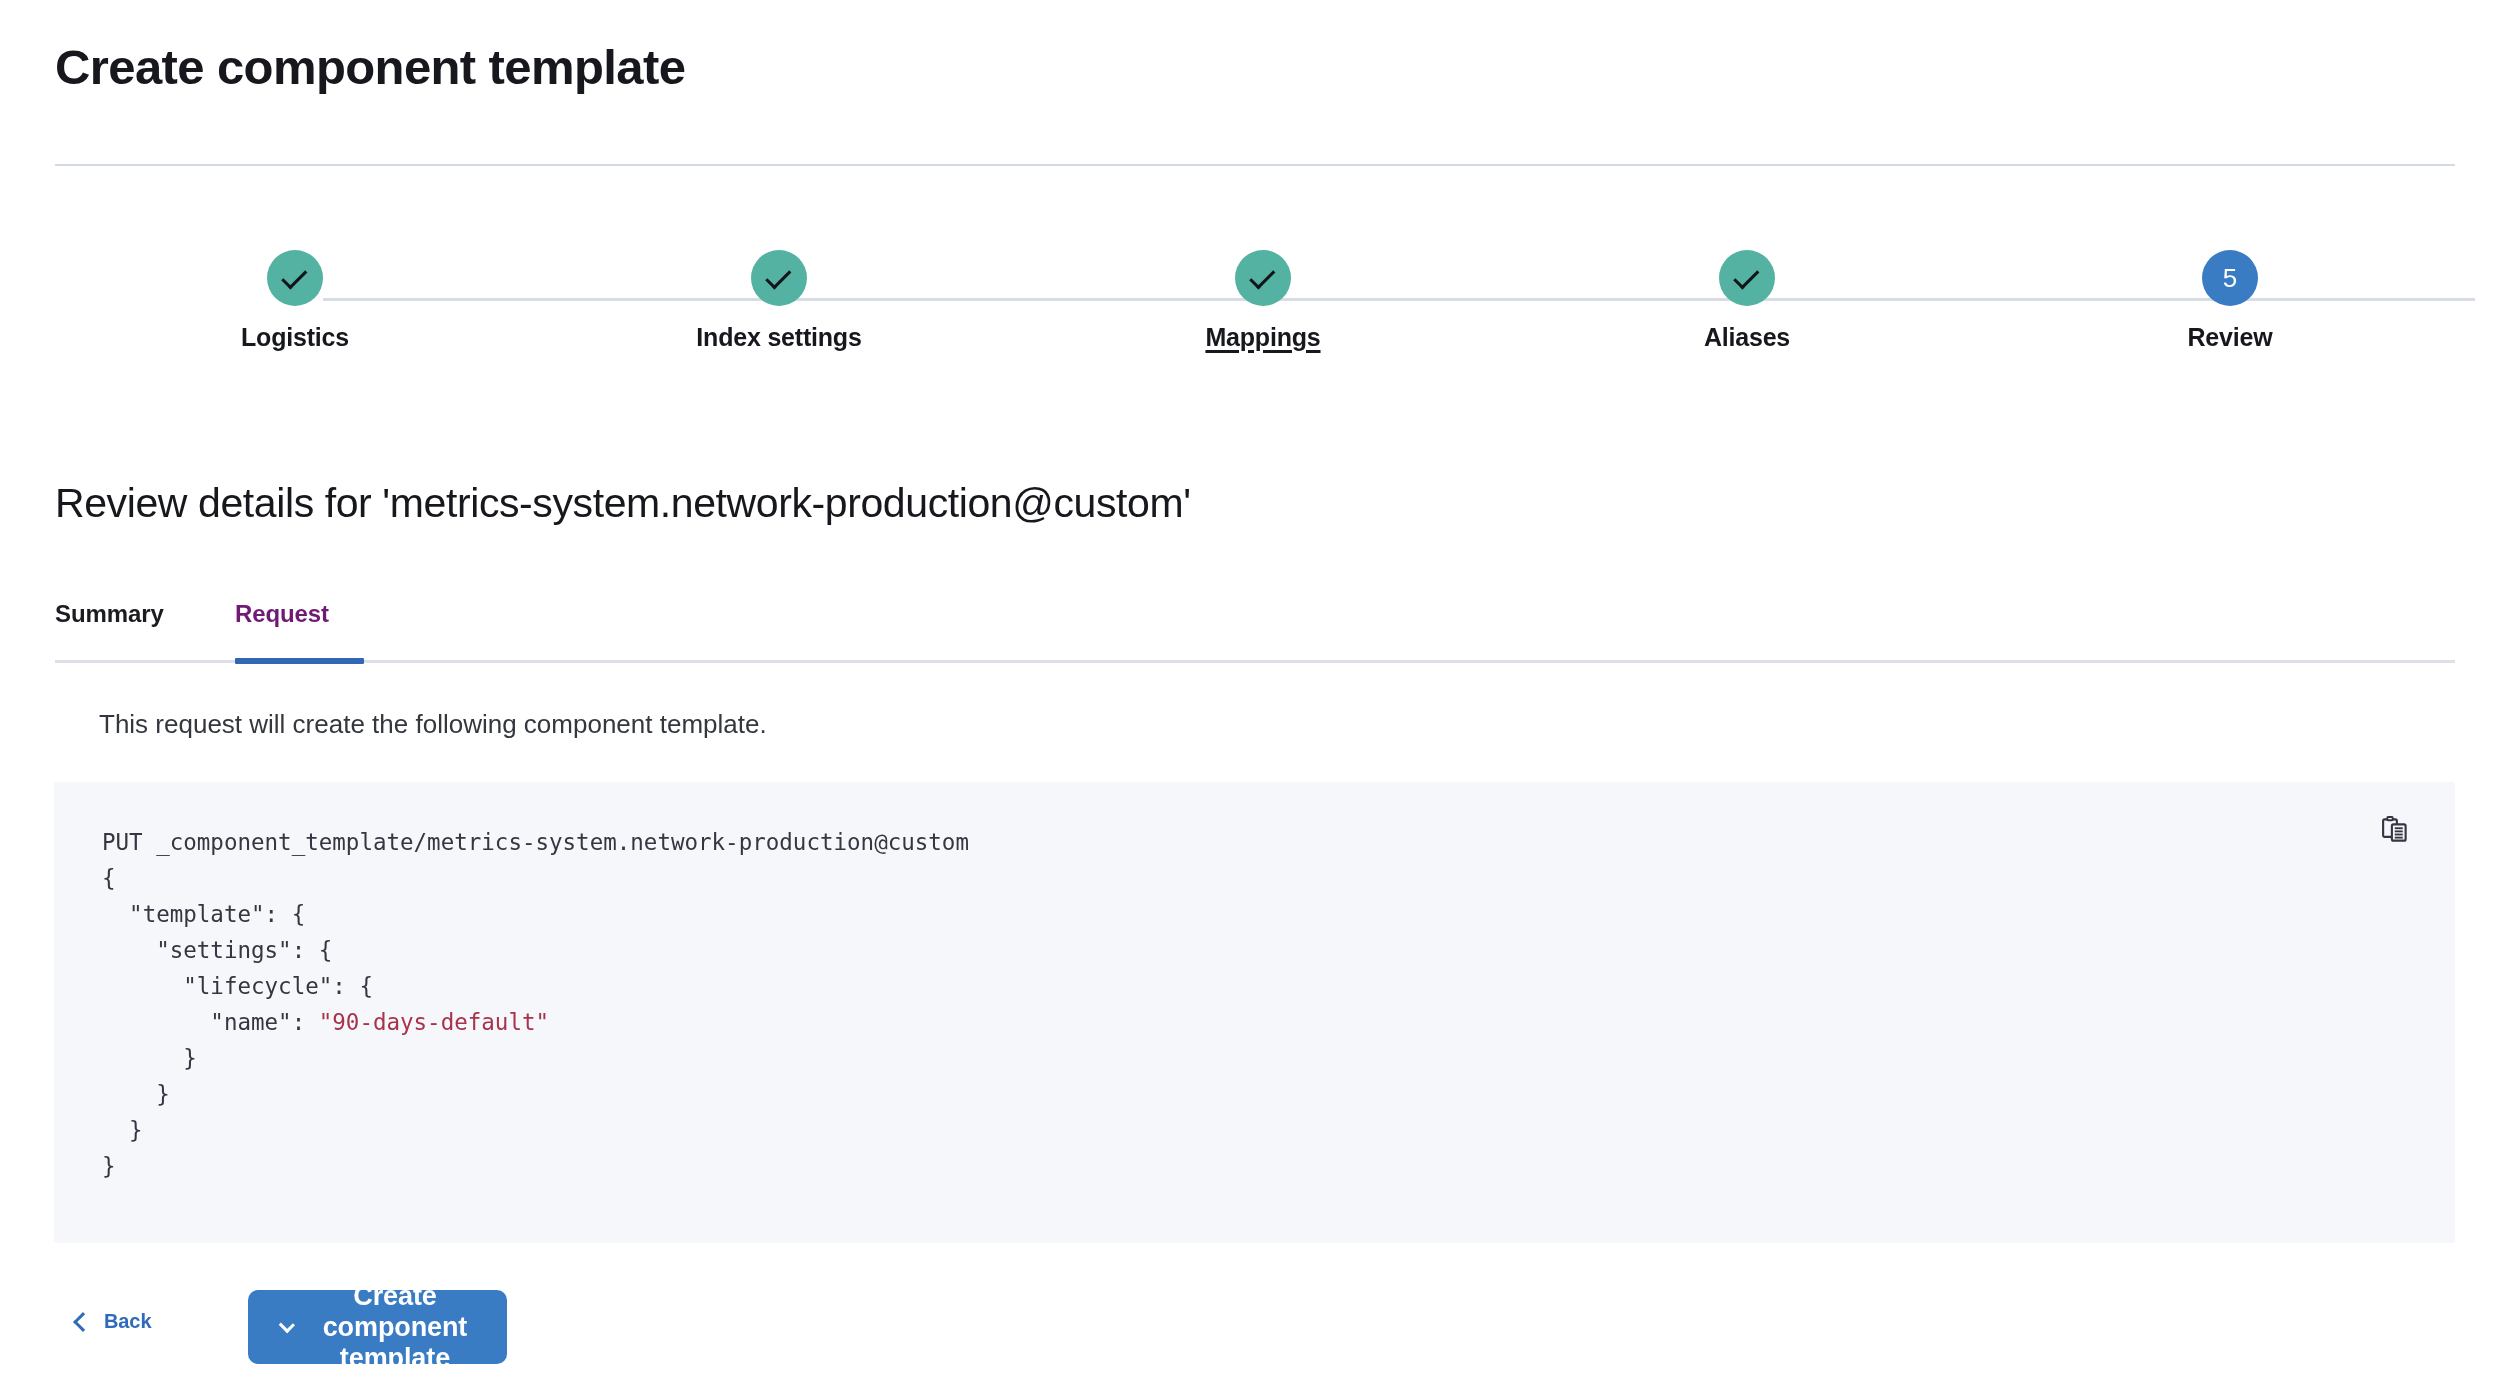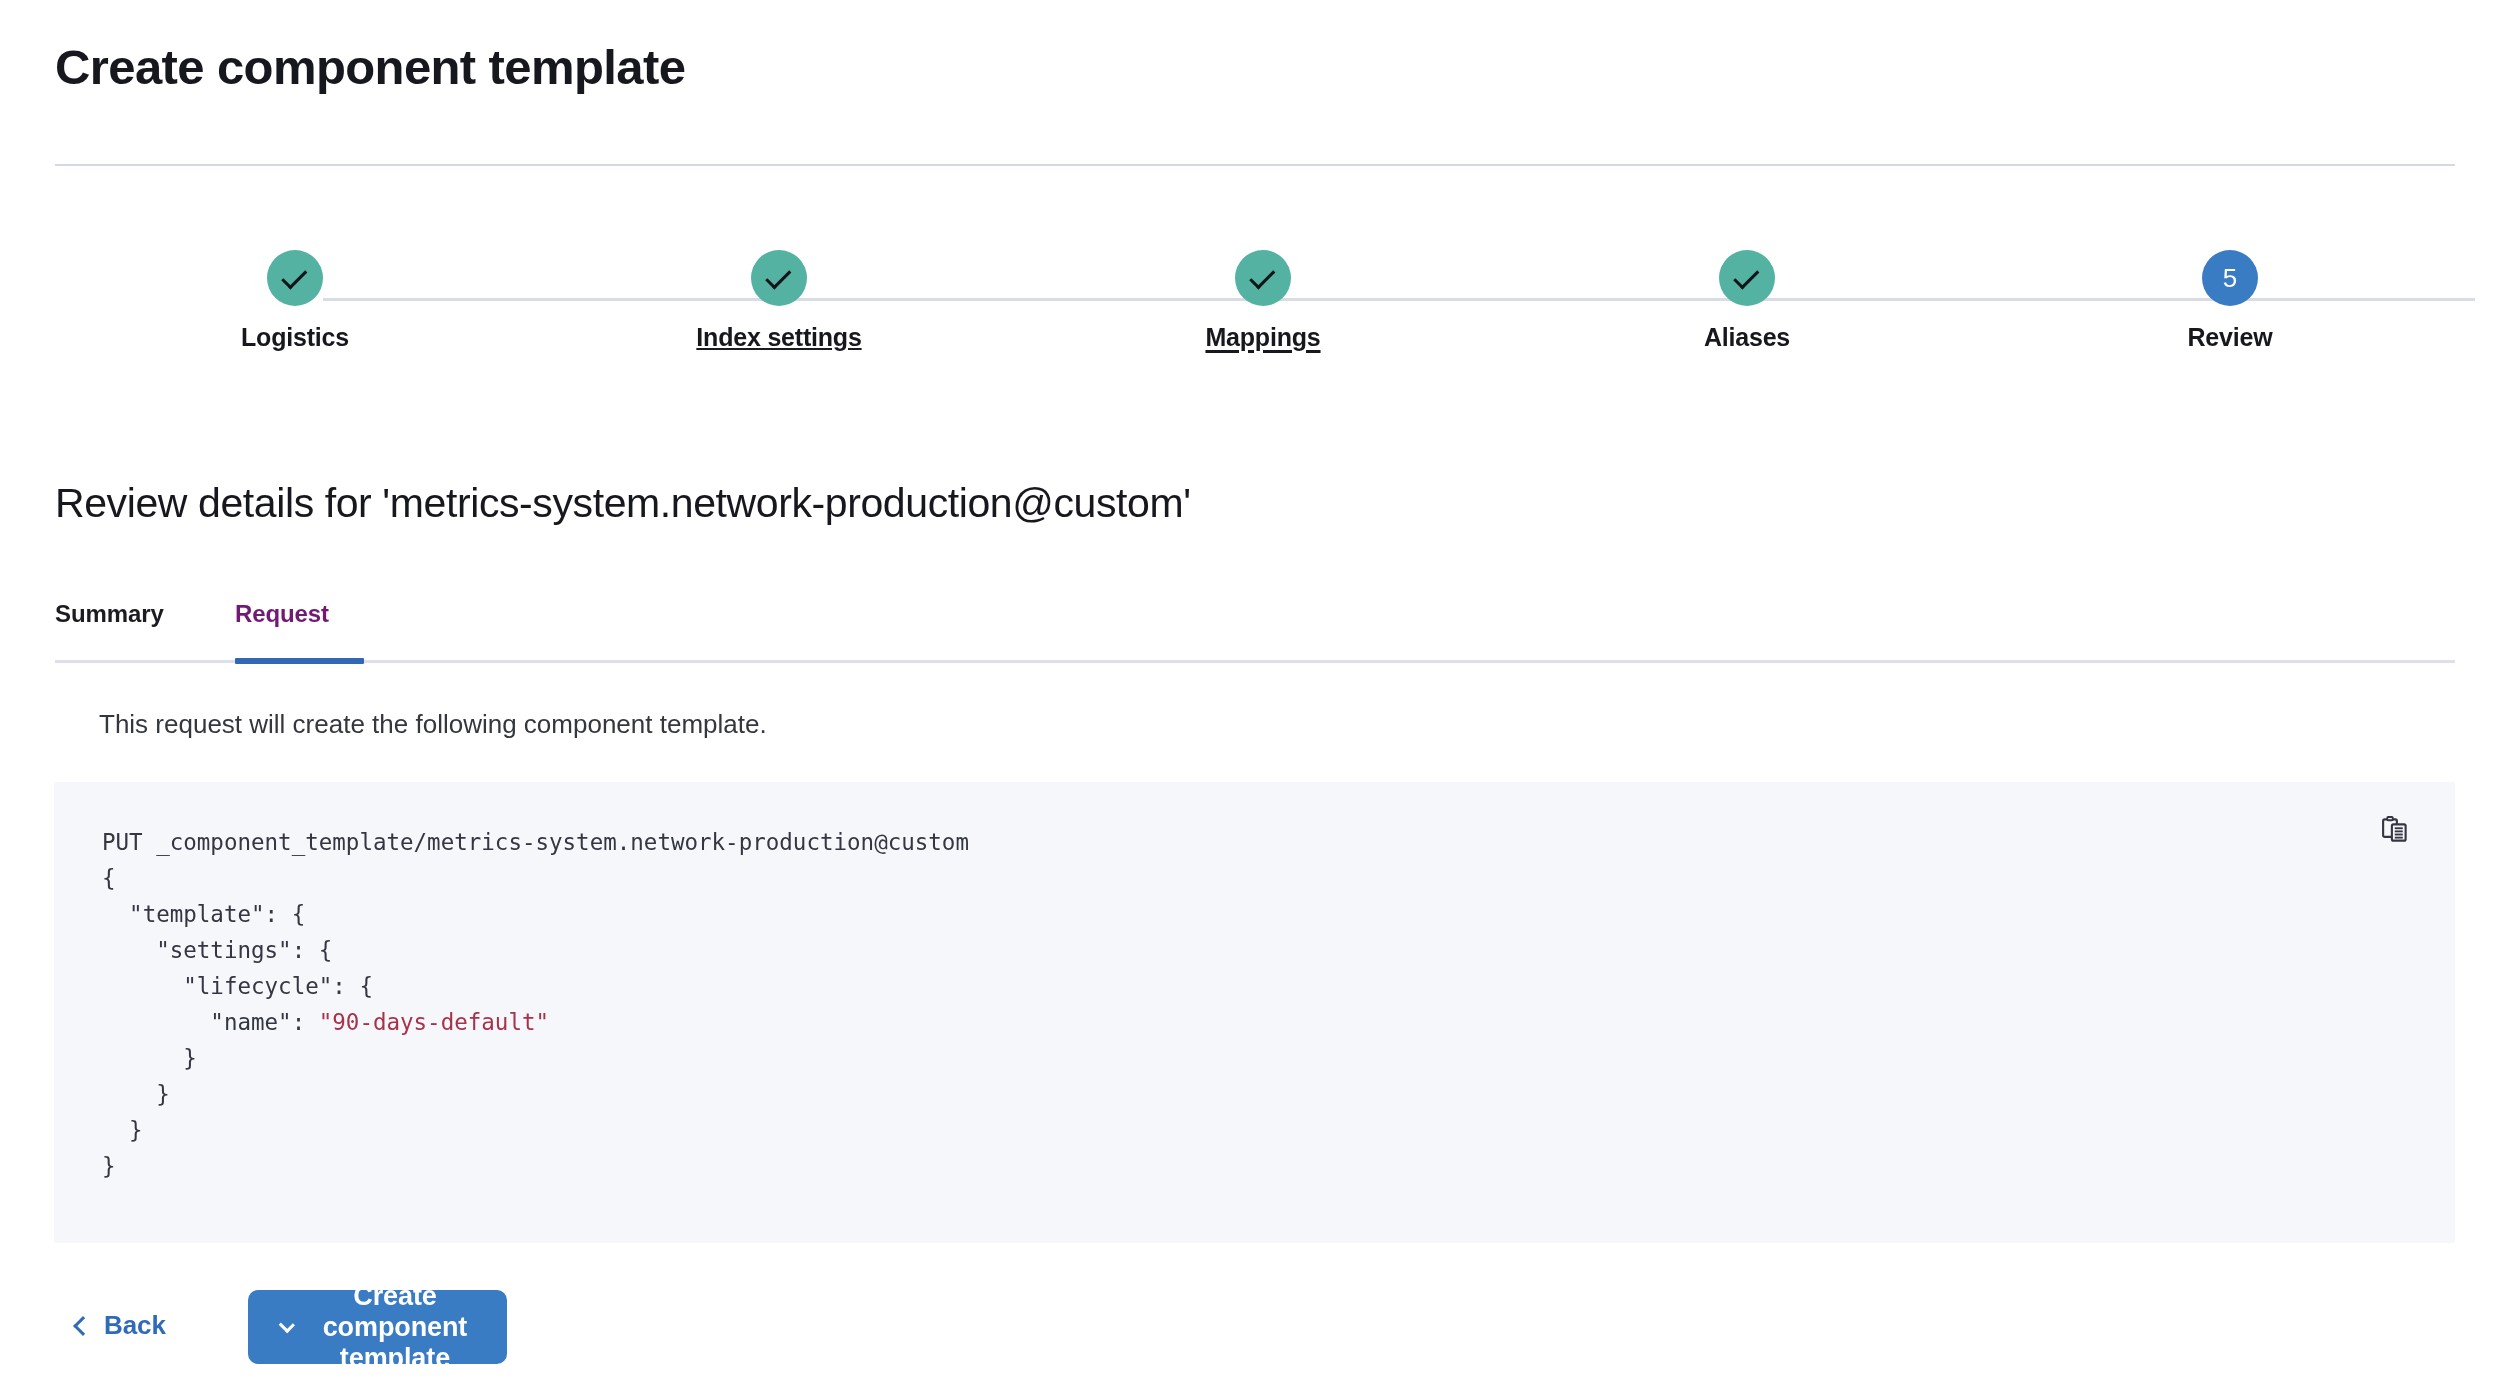--- a/index.html
+++ b/index.html
@@ -228,21 +228,21 @@
     left: 15px;
     top: 12px;
     display: inline-flex;
     align-items: center;
     gap: 14px;
     background: none;
     border: none;
     cursor: pointer;
     padding: 8px 6px;
     font-family: "Liberation Sans", sans-serif;
-    font-size: 26px;
+    font-size: 20px;
     font-weight: 700;
     color: #2f6bb8;
     letter-spacing: -0.1px;
   }
 
   .chevron-left {
     display: inline-block;
     width: 14px;
     height: 14px;
     border-left: 3px solid #2f6bb8;
@@ -290,21 +290,21 @@
   <div class="stepper">
     <div class="step-line" style="left:323px; width:2152px;"></div>
 
     <div class="step" style="left:295px;">
       <div class="step-circle done">
         <span class="tick"></span>
       </div>
       <div class="step-label">Logistics</div>
     </div>
 
-    <div class="step" style="left:779px;text-decoration:underline;">
+    <div class="step" style="left:779px;">
       <div class="step-circle done">
         <span class="tick"></span>
       </div>
       <div class="step-label">Index settings</div>
     </div>
 
     <div class="step" style="left:1263px;">
       <div class="step-circle done">
         <span class="tick"></span>
       </div>

